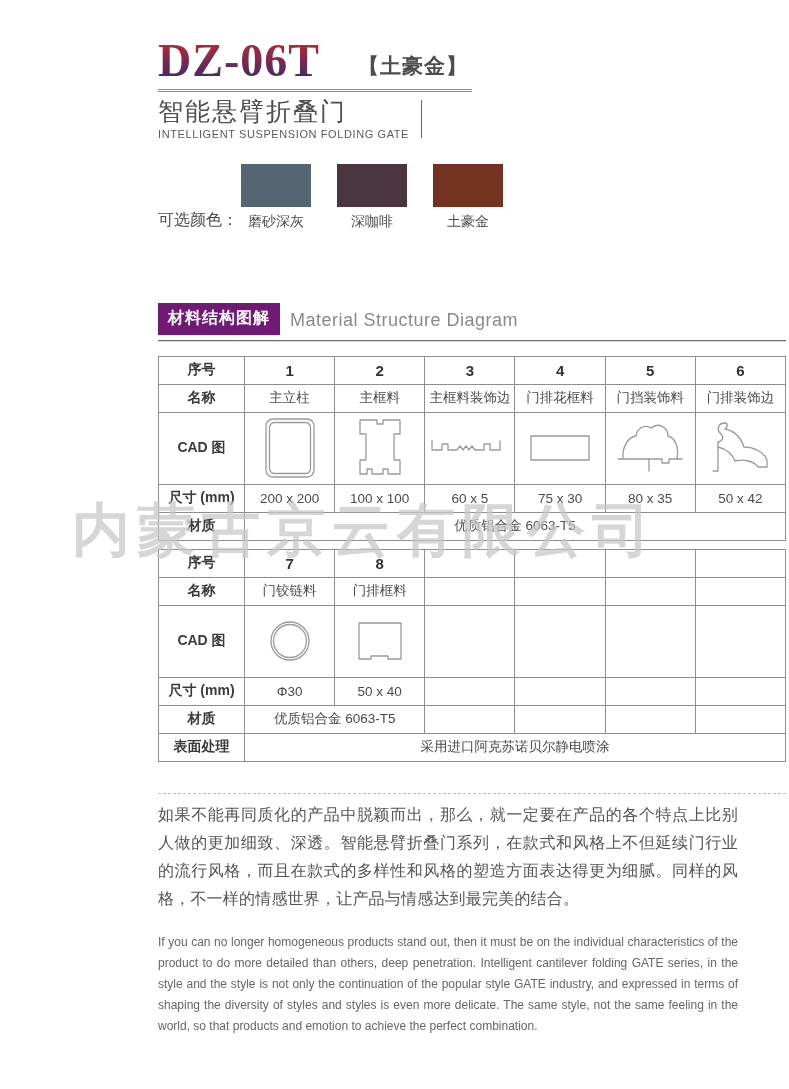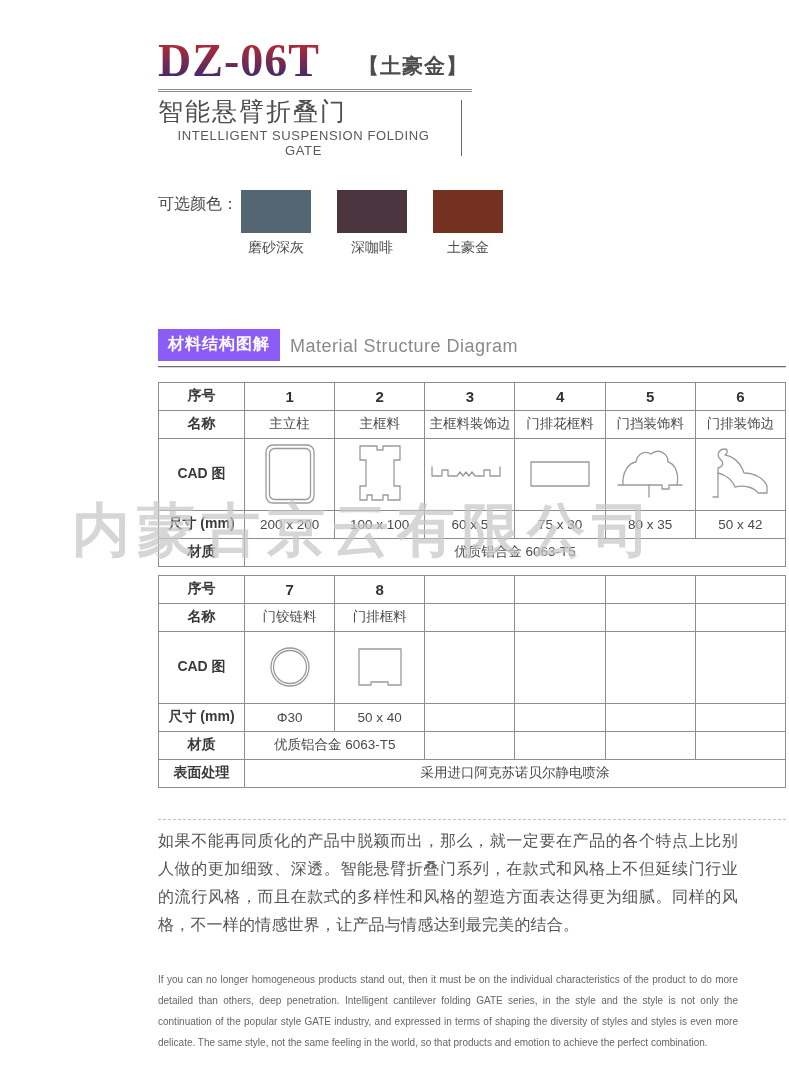--- a/index.html
+++ b/index.html
@@ -9,37 +9,37 @@
 
   
   .model-row { display:flex; align-items:flex-end; height:58px; width:314px; }
   .model-title { font-family:"Liberation Serif", serif; font-weight:800; font-size:46px; letter-spacing:1px;
                  background-image:linear-gradient(#c42a2e,#2e2a72);
                  -webkit-background-clip:text; background-clip:text; color:transparent; line-height:1; }
   .variant { font-size:21px; font-weight:700; color:#4d4d4d; margin-left:38px; padding-bottom:4px; letter-spacing:1px; }
   .dbl-line { width:314px; height:3px; border-top:1px solid #8c8c8c; border-bottom:1px solid #8c8c8c; margin-top:5px; }
   .subtitle-row { display:flex; align-items:stretch; margin-top:6px; width:314px; }
   .product-name { font-size:25px; color:#4f4f4f; letter-spacing:2px; line-height:1.1; }
-  .product-name-en { font-size:13px; color:#5a5a5a; letter-spacing:0.6px; margin-top:2px;text-align:center; }
+  .product-name-en { font-size:11px; color:#5a5a5a; letter-spacing:0.6px; margin-top:2px; }
   .v-div { width:1px; background:#6a6a6a; margin:2px 10px 2px 12px; }
   .height-block { display:flex; flex-direction:column; justify-content:center; }
   .height-label { font-size:14px; color:#4f4f4f; }
   .height-value { font-size:19px; color:#4f4f4f; margin-top:1px; }
 
   
-  .colors-row { display:flex; margin-top:32px; }
+  .colors-row { display:flex; margin-top:24px;align-items:flex-end; }
   .colors-label { font-size:16px; color:#4a4a4a; margin-top:4px; width:83px; }
   .swatches { display:flex; gap:26px; }
   .swatch-item { width:70px; text-align:center; }
   .swatch { width:70px; height:43px; }
   .swatch-name { font-size:14px; color:#4f4f4f; margin-top:6px; white-space:nowrap; }
 
   
   .section-head { display:flex; align-items:flex-end; margin-top:72px; }
-  .section-badge { background:#8b5cf6; color:#fff; font-size:16px; font-weight:700; letter-spacing:1px;
+  .section-badge { background:#701a75; color:#fff; font-size:16px; font-weight:700; letter-spacing:1px;
                    padding:5px 10px 6px 10px; }
   .section-en { font-size:18px; color:#8a8a8a; margin-left:10px; padding-bottom:4px; letter-spacing:0.5px; }
   .section-rule { width:628px; height:2px; background:#6e6e6e; border-bottom:1px solid #d8d8d8; margin-top:5px; }
 
   
   .spec { border-collapse:collapse; width:628px; table-layout:fixed; margin-top:14px; }
   .spec.second { margin-top:8px; }
   .spec th, .spec td { border:1px solid #8e8e8e; text-align:center; vertical-align:middle;
                        font-size:13.5px; color:#4a4a4a; height:28px; padding:1px 2px; overflow:hidden; white-space:nowrap; }
   .spec th { font-weight:700; color:#3a3a3a; width:86px; font-size:14px; }
@@ -49,21 +49,21 @@
   .cad-svg path, .cad-svg rect, .cad-svg circle, .cad-svg polyline { fill:none; stroke:#9a9a9a; stroke-width:1.3; stroke-linejoin:round; stroke-linecap:round; }
 
   
   .watermark { position:absolute; left:72px; top:492px; width:600px; font-size:58px; font-weight:700;
                color:#c7c7c7; opacity:0.72; letter-spacing:7px; white-space:nowrap; z-index:5;
                pointer-events:none; }
 
   
   .dash-rule { border-top:1px dashed #c0c0c0; margin-top:31px; width:628px; }
   .para-zh { margin-top:7px; font-size:16px; line-height:28px; color:#555; text-align:justify; letter-spacing:0.2px; }
-  .para-en { margin-top:30px; font-size:10px; line-height:21px; color:#666; text-align:justify; }
+  .para-en { margin-top:19px; font-size:12px; line-height:21px; color:#666; text-align:justify; }
 </style>
 </head>
 <body>
 
 <div class="page">
 
   <div class="model-row">
     <div class="model-title" style="background-image: linear-gradient(rgb(196, 42, 46), rgb(46, 42, 114));">DZ-06T</div>
     <div class="variant">【土豪金】</div>
   </div>

